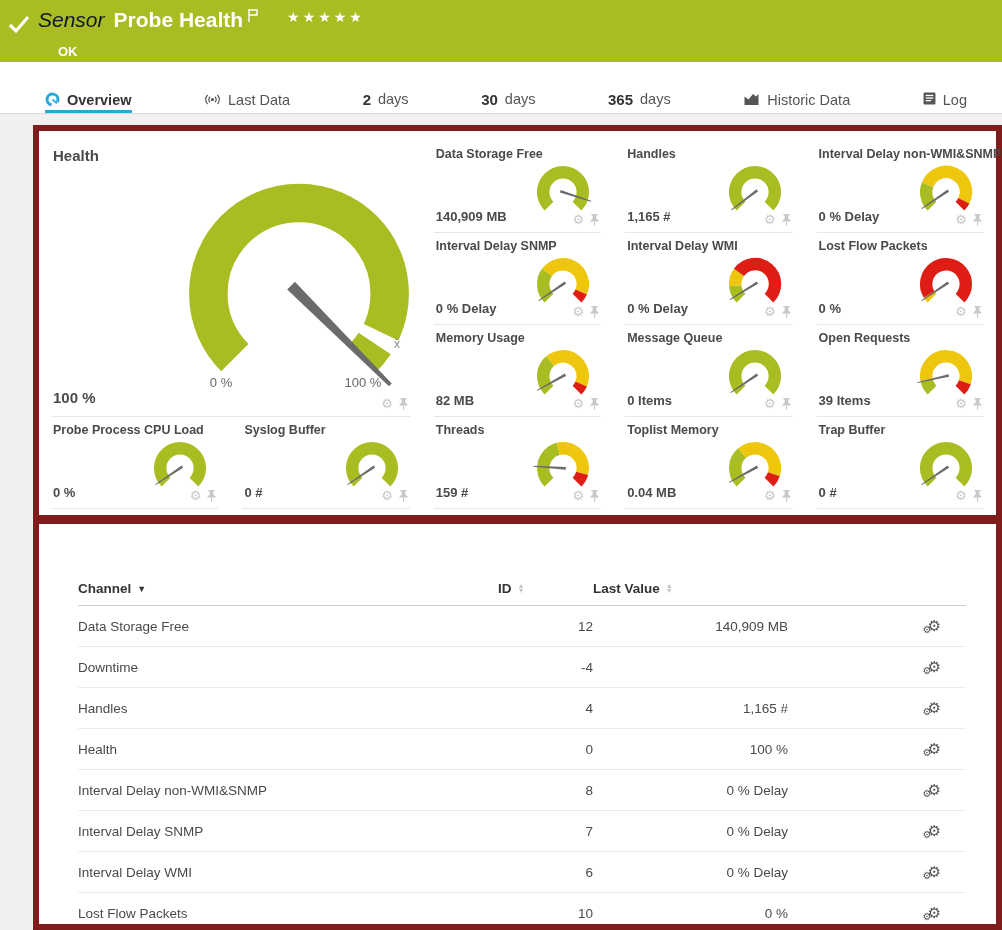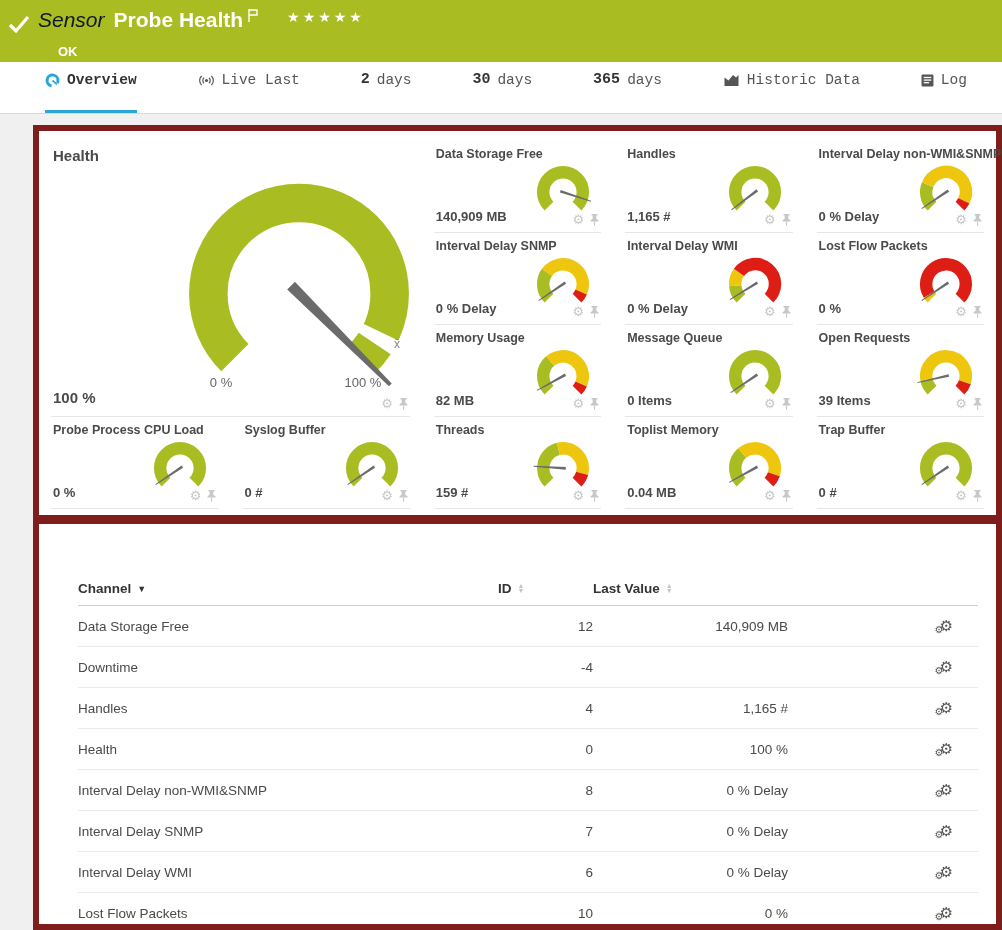--- a/index.html
+++ b/index.html
@@ -12,22 +12,22 @@
   .topbar { height:62px; background:#a9bd23; position:relative; padding:8px 0 0 8px; display:flex; align-items:flex-start; }
   .topbar .check { margin:5px 6px 0 0; }
   .kind { color:#0f172a; font-style:italic; font-size:21px; margin:0 9px 0 2px; }
   .sensor-title { color:#fff; font-weight:bold; font-size:21px; }
   .flag { margin:0 0 0 5px; }
   .stars { color:#fff; font-size:14px; letter-spacing:3px; margin:1px 0 0 28px; }
   .status-ok { position:absolute; left:58px; top:44px; color:#fff; font-weight:bold; font-size:13px; }
   
   .tabbar { height:52px; background:#fff; border-bottom:1px solid #d9d9d9;
     display:flex; align-items:flex-end; justify-content:space-between; padding:0 35px 0 45px; }
-  .tab { display:flex; align-items:center; gap:7px; padding-bottom:22px; border-bottom:3px solid transparent;
-    color:#555; font-size:14.5px; cursor:pointer; white-space:nowrap;font-family:Liberation Mono, monospace; }
+  .tab { display:flex; align-items:flex-start; gap:7px; padding-bottom:2px; border-bottom:3px solid transparent;
+    color:#555; font-size:14.5px; cursor:pointer; white-space:nowrap; }
   .tab.active { border-bottom-color:#2ba6d9; color:#333; font-weight:bold; }
   .tab-num { font-weight:bold; color:#333; font-size:15px; }
   .tab-icon { display:flex; }
   
   .card { position:absolute; left:33px; width:969px; background:#fff; border:6px solid #7f1d1d; }
   #gauges-card { top:125px; padding:10px 0 6px; display:grid; grid-template-columns:repeat(5,1fr); grid-auto-rows:92px; }
   .cell { position:relative; margin:0 12px; border-bottom:1px solid #e7e7e7; }
   .health-cell { grid-column:1/3; grid-row:1/4; }
   .cell-title { position:absolute; top:6px; left:2px; font-size:12.5px; font-weight:bold; color:#4a4a4a; white-space:nowrap; }
   .health-cell .cell-title { font-size:15px; }
@@ -36,21 +36,21 @@
   .cell-gauge { position:absolute; top:16px; right:4px; width:68px; }
   .health-gauge { position:absolute; top:12px; left:112px; width:272px; }
   .gauge-minlab,.gauge-maxlab { position:absolute; top:234px; font-size:13px; color:#666; width:56px; text-align:center; }
   .gauge-minlab { left:142px; }
   .gauge-maxlab { left:284px; }
   .avg-marker { position:absolute; left:343px; top:196px; font-size:12px; color:#888; }
   .cell-icons { position:absolute; bottom:6px; right:2px; display:flex; align-items:center; gap:6px; }
   .gear-glyph { font-size:13px; color:#c8c8c8; line-height:1; cursor:pointer; }
   .pin-glyph { cursor:pointer; display:flex; }
   
-  #table-card { top:518px; height:412px; padding:48px 18px 0 39px; }
+  #table-card { top:518px; height:412px; padding:48px 30px 0 39px; }
   .trow { display:grid; grid-template-columns:420px 95px 195px 1fr; align-items:center;
     height:41px; border-bottom:1px solid #ebebeb; font-size:13.5px; color:#4a4a4a; }
   .thead { height:34px; border-bottom:1px solid #cfcfcf; font-weight:bold; color:#333; }
   .col-right { text-align:right; }
   .hcell { display:flex; align-items:center; gap:6px; cursor:pointer; }
   .hcell.right { justify-content:flex-start; }
   .sort-caret { font-size:9px; color:#333; }
   .sort-stack { display:flex; flex-direction:column; line-height:4.5px; font-size:7px; color:#c4c4c4; }
   .row-gear { justify-self:end; padding-right:25px; position:relative; cursor:pointer; }
   .row-gear .g1 { font-size:15px; color:#555; line-height:1; }
@@ -86,21 +86,21 @@
       </span>
       <span class="tab-label">Overview</span>
     </div>
     <div class="tab">
       <span class="tab-icon">
         <svg width="17" height="15" viewBox="0 0 17 15">
           <circle cx="8.5" cy="7.5" r="1.6" fill="#555"></circle>
           <path d="M6 4.8 a3.6 3.6 0 0 0 0 5.4 M3.6 3 a6.2 6.2 0 0 0 0 9 M11 4.8 a3.6 3.6 0 0 1 0 5.4 M13.4 3 a6.2 6.2 0 0 1 0 9" fill="none" stroke="#555" stroke-width="1.2"></path>
         </svg>
       </span>
-      <span class="tab-label">Live Last</span>
+      <span class="tab-label">Last Data</span>
     </div>
     <div class="tab">
       <span class="tab-num">2</span>
       <span class="tab-label">days</span>
     </div>
     <div class="tab">
       <span class="tab-num">30</span>
       <span class="tab-label">days</span>
     </div>
     <div class="tab">

